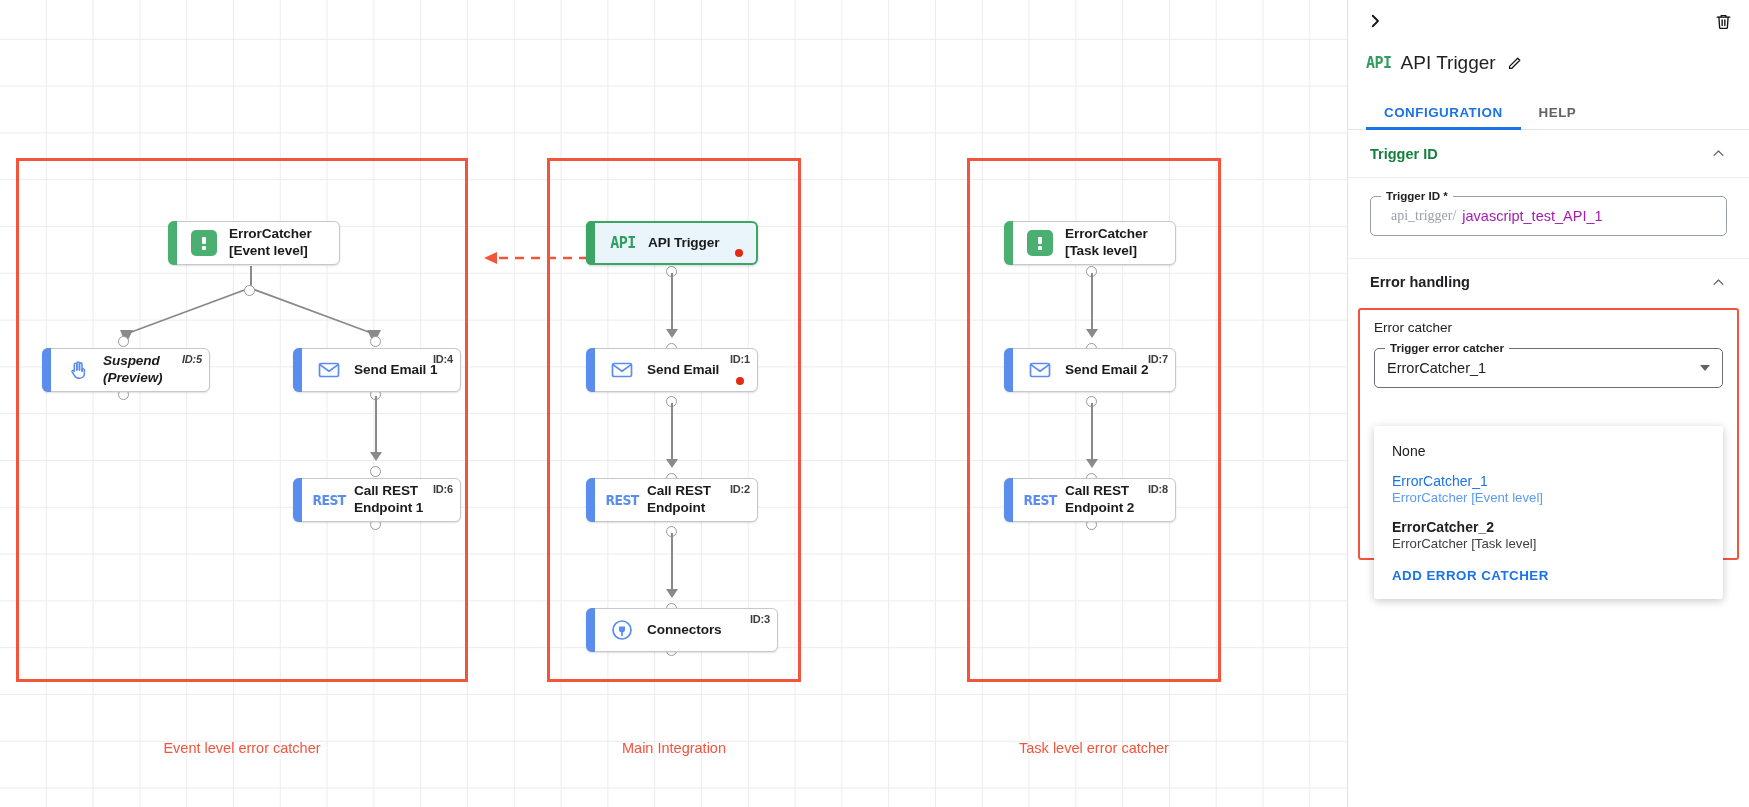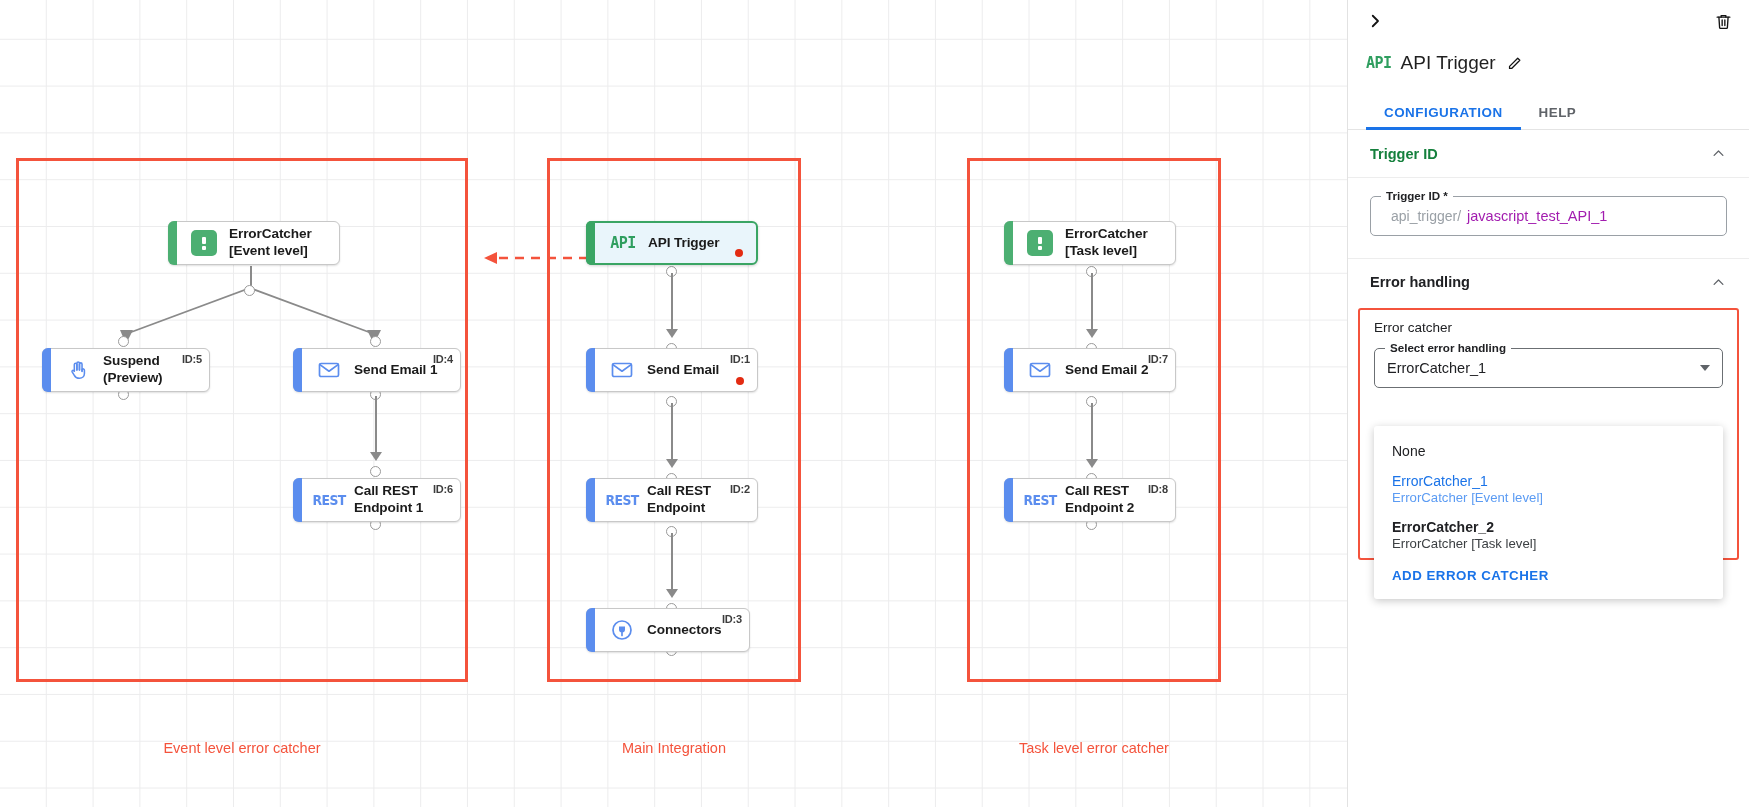--- a/index.html
+++ b/index.html
@@ -213,21 +213,21 @@
     display:flex; align-items:center;
     padding:0 20px;
     background:#fff;
   }
   .outlined .legend {
     position:absolute; top:-8px; left:10px;
     background:#fff; padding:0 5px;
     font-size:11.6px; font-weight:700; color:#202124;
     white-space:nowrap;
   }
-  .prefix { color:#9aa0a6; font-size:14px; margin-right:6px; }
+  .prefix { color:#9aa0a6; font-size:14px; margin-right:6px;font-family:Liberation Serif, serif; }
   .value-text { color:#a21caf; font-size:14.5px; }
 
   
   .eh-head {
     display:flex;align-items:center;justify-content:space-between;
     padding:0 22px; height:46px;
   }
   .eh-head .title { font-size:14.5px; font-weight:700; color:#202124; }
 
   .err-box {
@@ -357,21 +357,21 @@
             <span class="bang">
               <i class="tall"></i>
               <i></i>
             </span>
           </span>
       </span>
       <span class="node-label">ErrorCatcher
 [Event level]</span>
     </div>
 
-    <div class="node blue" style="left:42px; top:348px; width:168px; height:44px;">
+    <div class="node blue" style="left:42px; top:348px; width:168px; height:44px;font-style:italic;">
       <span class="accent"></span>
       <span class="icon-box">
         <svg width="22" height="22" viewBox="0 0 24 24" fill="none" stroke="#5b8dee" stroke-width="1.7" stroke-linecap="round" stroke-linejoin="round">
           <path d="M8 13V6a1.4 1.4 0 0 1 2.8 0v6"></path>
           <path d="M10.8 12V4.6a1.4 1.4 0 0 1 2.8 0V12"></path>
           <path d="M13.6 12V5.6a1.4 1.4 0 0 1 2.8 0V13"></path>
           <path d="M16.4 13.5v-2a1.4 1.4 0 0 1 2.6.7v3.6c0 3.2-2.4 5.2-5.4 5.2-3 0-4.6-1.2-5.6-3.2L5.6 14c-.6-1.1.8-2.3 1.8-1.3L8 13.4"></path>
         </svg>
       </span>
       <span class="node-label">Suspend
@@ -426,21 +426,21 @@
     <div class="node blue" style="left:586px; top:478px; width:172px; height:44px;">
       <span class="accent"></span>
       <span class="icon-box">
         <span class="rest-icon">REST</span>
       </span>
       <span class="node-label">Call REST
 Endpoint</span>
       <span class="node-id">ID:2</span>
     </div>
 
-    <div class="node blue" style="left:586px; top:608px; width:164px; height:44px;">
+    <div class="node blue" style="left:586px; top:608px; width:192px; height:44px;">
       <span class="accent"></span>
       <span class="icon-box">
         <svg width="24" height="24" viewBox="0 0 24 24" fill="none" stroke="#5b8dee" stroke-width="1.7">
           <circle cx="12" cy="12" r="9"></circle>
           <path d="M9 8.5v3a3 3 0 0 0 6 0v-3" fill="#5b8dee" stroke="none"></path>
           <path d="M12 14.5v3" stroke-linecap="round"></path>
         </svg>
       </span>
       <span class="node-label">Connectors</span>
       <span class="node-id">ID:3</span>
@@ -540,21 +540,21 @@
         <svg width="15" height="15" viewBox="0 0 24 24" fill="none" stroke="#5f6368" stroke-width="2" stroke-linecap="round" stroke-linejoin="round">
           <path d="M5 15l7-7 7 7"></path>
         </svg>
       </span>
     </div>
 
     <div class="err-box">
       <div class="sub-label">Error catcher</div>
 
       <div class="select-outlined">
-        <span class="legend">Select error handling</span>
+        <span class="legend">Trigger error catcher</span>
         <span class="sel-value">ErrorCatcher_1</span>
         <span class="caret"></span>
       </div>
 
       <div class="dropdown">
         <div class="dd-item">
           <div class="l1">None</div>
         </div>
         <div class="dd-item sel">
           <div class="l1">ErrorCatcher_1</div>

